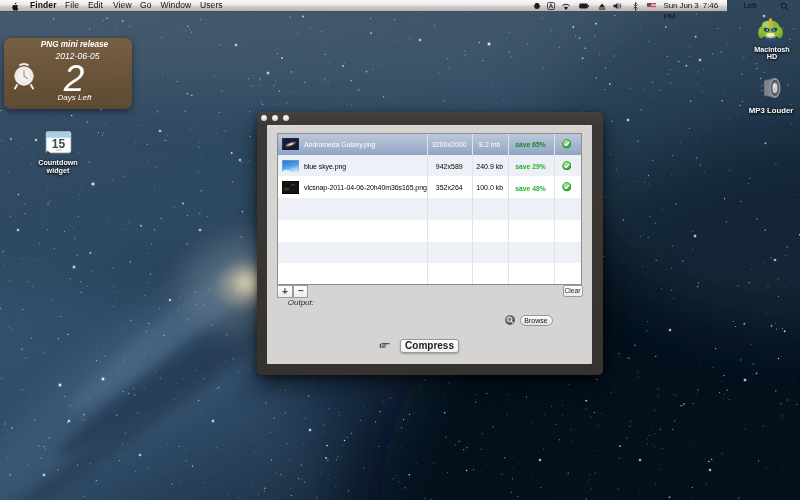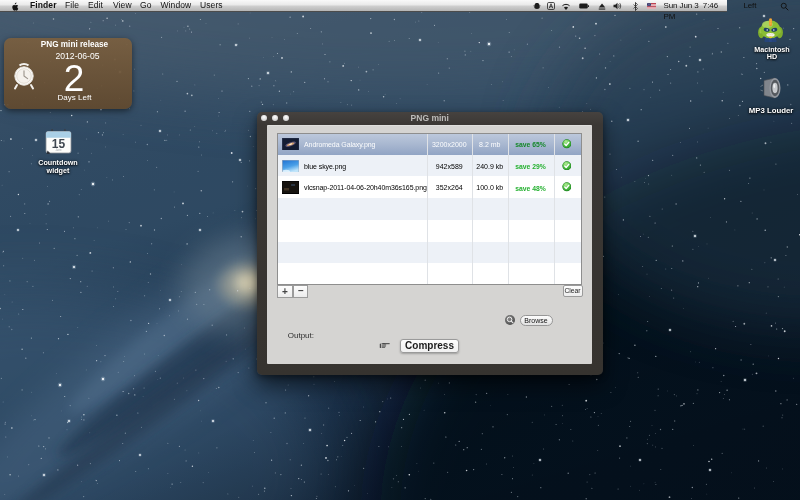--- a/index.html
+++ b/index.html
@@ -12,21 +12,21 @@
     background:linear-gradient(180deg,#f9f9f9 0%,#e9e9e9 45%,#cfcfcf 55%,#b5b5b5 100%);
     border-bottom:1px solid #4c4c4c; z-index:30;}
   .mi{position:absolute;top:0;height:11px;line-height:11px;font-size:8.5px;color:#111;letter-spacing:0.1px;}
   .mb{font-weight:bold;}
   
   .dlabel{position:absolute;color:#fff;font-size:7.2px;font-weight:bold;text-align:center;
      text-shadow:0 1px 2px rgba(0,0,0,0.9), 0 0 3px rgba(0,0,0,0.7);line-height:7.5px;}
   
   #widget{position:absolute;left:3.5px;top:38px;width:128px;height:71px;border-radius:7px;
     background:linear-gradient(180deg,rgba(122,95,63,0.93),rgba(96,73,47,0.95));
-    box-shadow:0 2px 6px rgba(0,0,0,0.5); color:#fff; z-index:5;}
+    box-shadow:0 2px 6px rgba(0,0,0,0.5); color:#fff; z-index:5;font-style:italic;}
   #widget .t1{position:absolute;left:7px;top:1.5px;width:100%;text-align:center;font-size:8.2px;font-weight:bold;}
   #widget .t2{position:absolute;left:10px;top:13px;width:100%;text-align:center;font-size:8.6px;}
   #widget .big{position:absolute;left:35.5px;top:21.5px;width:70px;text-align:center;font-size:37px;font-weight:normal;line-height:37px;}
   #widget .t3{position:absolute;left:36px;top:55px;width:70px;text-align:center;font-size:8px;}
   
   #win{position:absolute;left:256.5px;top:112px;width:346.5px;height:263px;
      background:linear-gradient(180deg,#46423f 0,#3b3835 13px,#36332f 100%);
      border-radius:5px;box-shadow:0 10px 22px rgba(0,0,0,0.55), 0 2px 6px rgba(0,0,0,0.4);z-index:10;}
   .tbtn{position:absolute;top:115.2px;width:5.8px;height:5.8px;border-radius:50%;
      background:radial-gradient(circle at 50% 35%,#ffffff,#d2d2d2 70%,#b8b8b8);z-index:12;}
@@ -38,21 +38,21 @@
   .cline{position:absolute;top:0;width:1px;height:150.5px;background:#dfe2e6;z-index:3;}
   .rtext{position:absolute;font-size:7px;letter-spacing:-0.08px;color:#000;}
   .ctext{position:absolute;font-size:7px;color:#000;text-align:center;}
   .sv{font-size:6.8px;font-weight:bold;color:#25b131;}
   
   .sqbtn{position:absolute;top:285px;height:12.5px;background:linear-gradient(180deg,#fdfdfd,#ececec);
      border:1px solid #9b9b9b;box-sizing:border-box;color:#444;text-align:center;z-index:12;}
   #clearbtn{position:absolute;left:562.5px;top:284.5px;width:20px;height:12px;
      background:linear-gradient(180deg,#fefefe,#ededed);border:1px solid #9b9b9b;border-radius:2px;
      box-sizing:border-box;font-size:6.8px;color:#222;text-align:center;line-height:10.5px;z-index:12;}
-  #outlabel{position:absolute;left:264px;top:331px;width:50px;text-align:right;font-size:8px;color:#2e2e2e;z-index:12;}
+  #outlabel{position:absolute;left:264px;top:298px;width:50px;text-align:right;font-size:8px;color:#2e2e2e;z-index:12;font-style:italic;}
   #outfield{position:absolute;left:316.5px;top:314px;width:185.5px;height:11.5px;background:#fff;
      border:1px solid #989898;box-sizing:border-box;font-size:7.5px;color:#000;line-height:10px;padding-left:3px;z-index:12;}
   #magbtn{position:absolute;left:504.5px;top:314.5px;width:10.5px;height:10.5px;border-radius:50%;
      background:radial-gradient(circle at 40% 35%,#8a8a8a,#4e4e4e 75%);z-index:12;}
   #browse{position:absolute;left:519.5px;top:314.5px;width:33px;height:11px;border-radius:6px;
      background:linear-gradient(180deg,#fdfdfd,#e2e2e2);border:1px solid #979797;box-sizing:border-box;
      font-size:7px;color:#111;text-align:center;line-height:9.5px;z-index:12;}
   #compress{position:absolute;left:400px;top:338.5px;width:59px;height:14px;border-radius:3px;
      background:linear-gradient(180deg,#fefefe,#f0f0f0);border:1px solid #9a9a9a;box-sizing:border-box;
      font-size:9px;font-weight:bold;color:#1c1c1c;text-align:center;line-height:12.5px;z-index:12;
@@ -1356,21 +1356,20 @@
   <ellipse cx="15.3" cy="9" rx="1" ry="2" fill="#f2f3f4" opacity="0.9"></ellipse>
   <path d="M4 8l-2.5 1.5M4 14l-2.5-1" stroke="#9aa0a6" stroke-width="0.7" opacity="0.8"></path>
 </svg>
 <div class="dlabel" style="left:731px;top:106.5px;width:80px;font-size:7.8px">MP3 Louder</div>
 
 <div id="win"></div>
 <div id="content"></div>
 <div class="tbtn" style="left:260.9px"></div>
 <div class="tbtn" style="left:271.9px"></div>
 <div class="tbtn" style="left:282.9px"></div>
-<div class="abs" style="left:256.5px;top:112px;width:346.5px;height:13px;text-align:center;font-size:8.5px;font-weight:bold;color:#bdbcba;line-height:12.5px;z-index:12">PNG mini</div>
 <div id="tbl"></div>
 
 <div class="abs" style="left:277.5px;top:133.5px;width:303px;height:21.2px;z-index:13;
   background:linear-gradient(180deg,#bcc8dc 0%,#a8b7d0 50%,#91a4c4 100%);border-bottom:1px solid #7d90b2"></div>
 <div class="abs" style="left:277.5px;top:154.7px;width:303px;height:21.7px;z-index:13;background:#edf1f7"></div>
 <div class="abs" style="left:277.5px;top:198.1px;width:303px;height:21.7px;z-index:13;background:#edf1f7"></div>
 <div class="abs" style="left:277.5px;top:241.5px;width:303px;height:21.7px;z-index:13;background:#edf1f7"></div>
 
 <div class="cline" style="left:426.5px;top:133.5px;z-index:14"></div>
 <div class="cline" style="left:472px;top:133.5px;z-index:14"></div>

